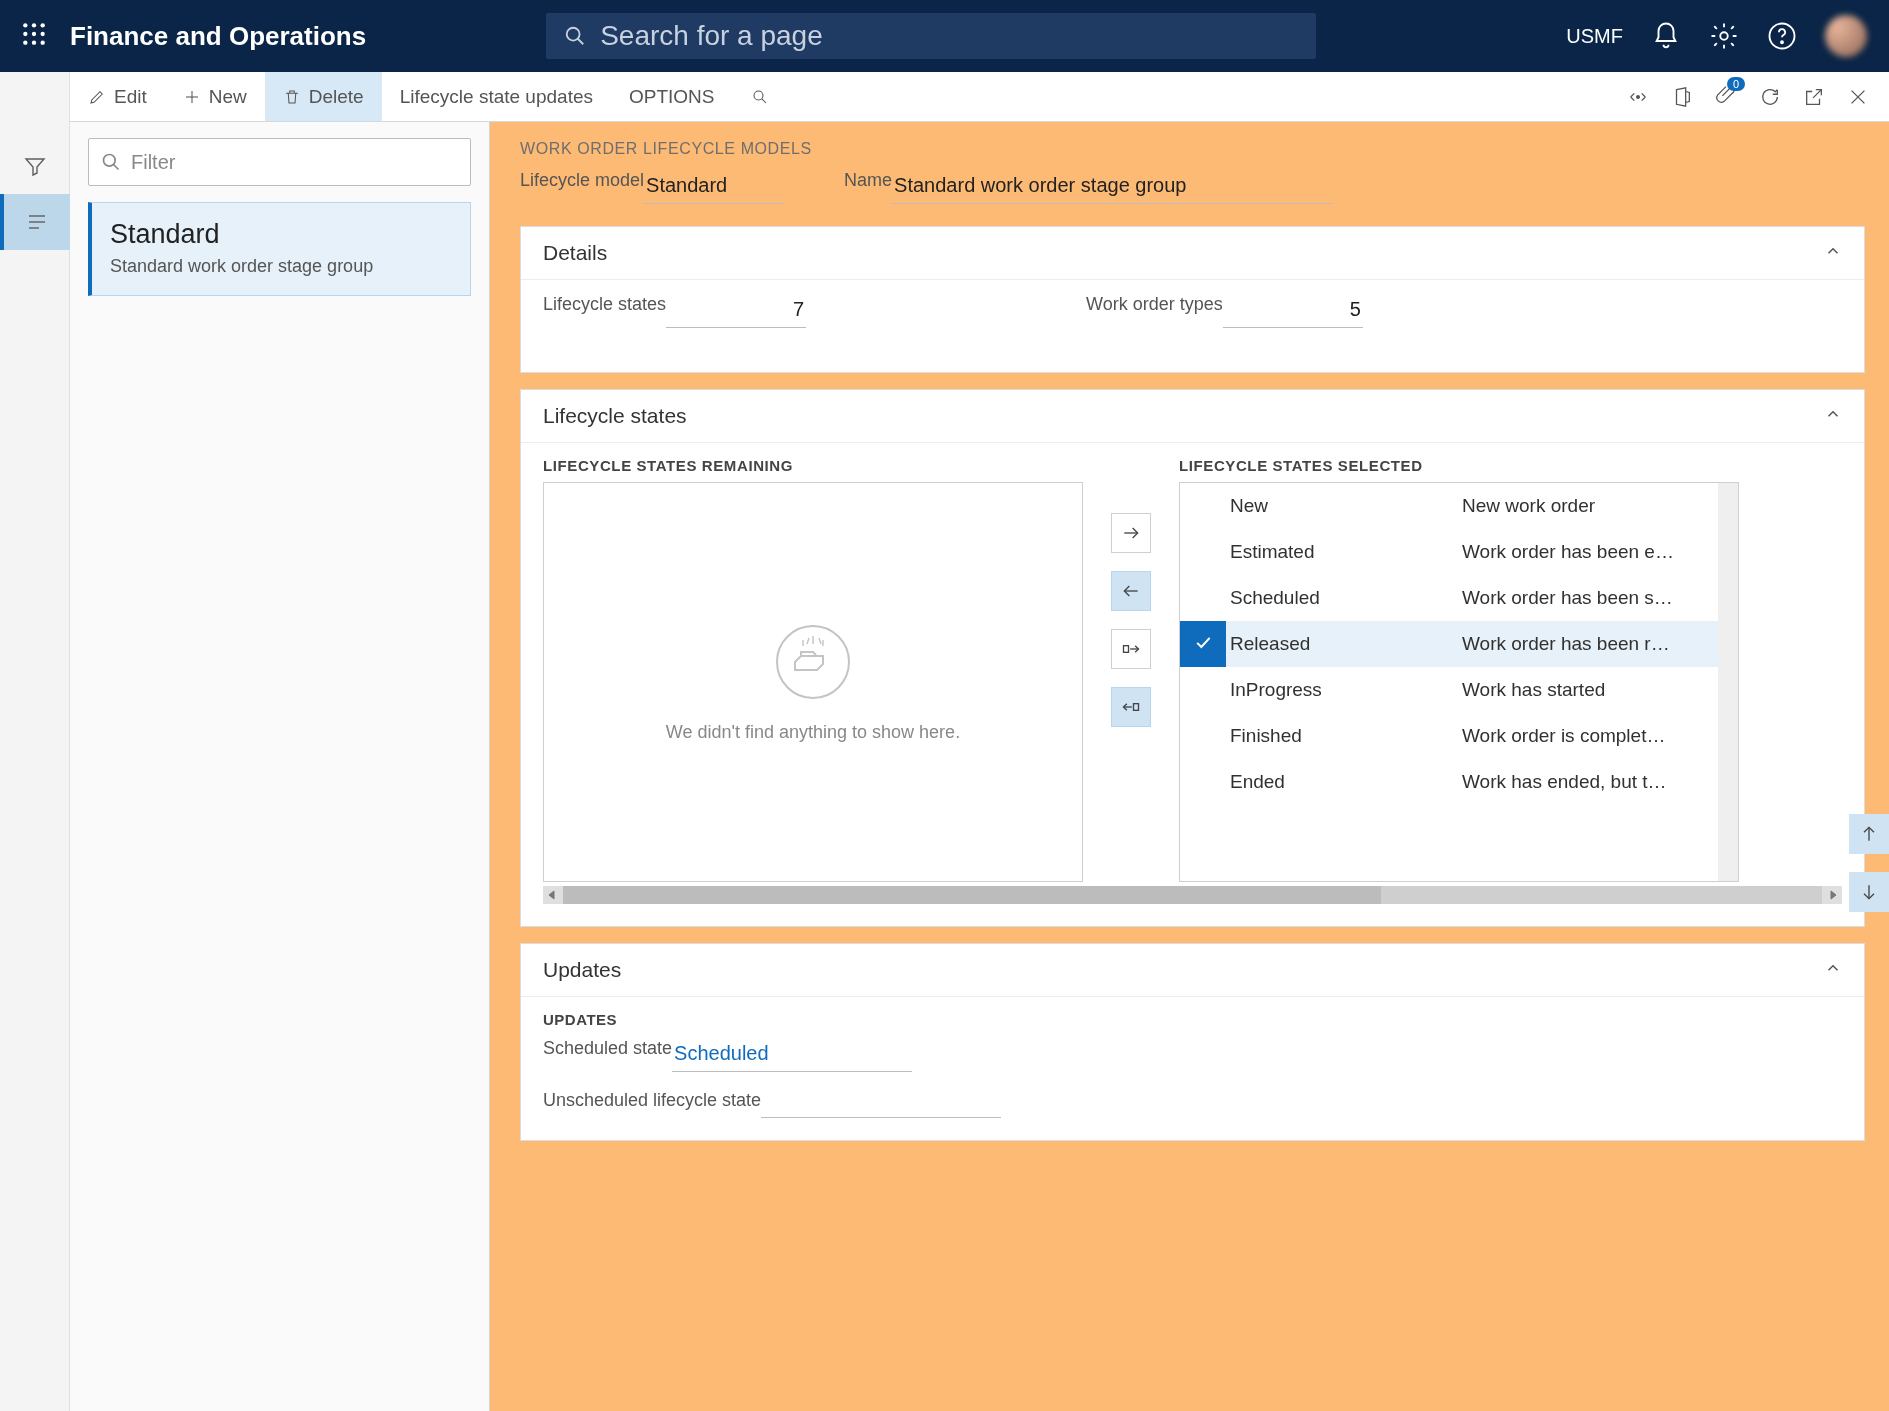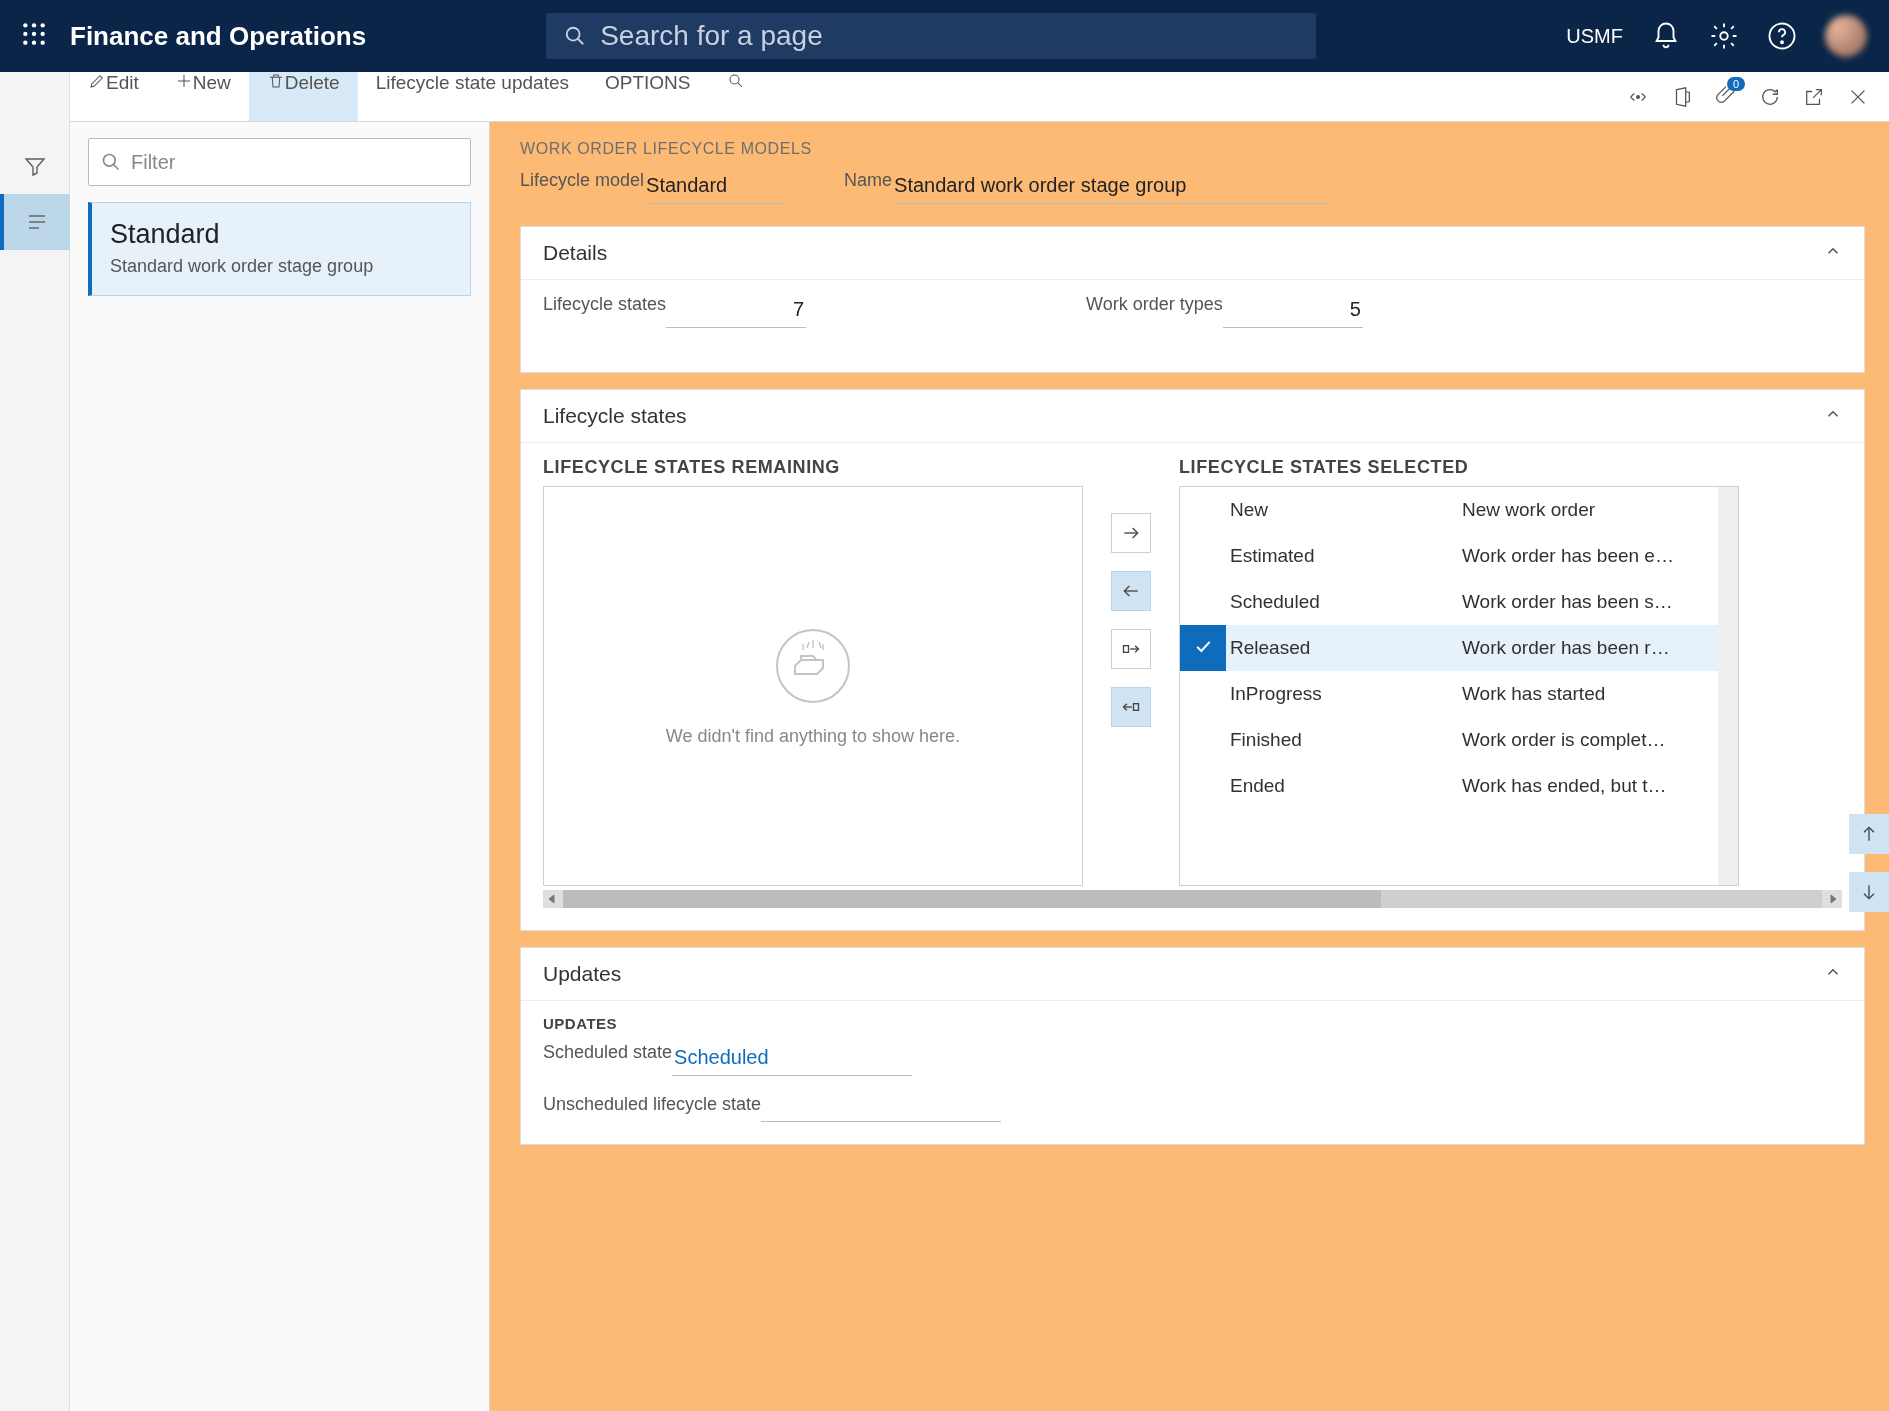--- a/index.html
+++ b/index.html
@@ -12,21 +12,21 @@
   .searchbox { margin-left: 180px; width: 770px; height: 46px; background: #1f3a63; border-radius: 2px; display: flex; align-items: center; padding: 0 18px; }
   .searchbox input { background: transparent; border: none; outline: none; color: #c8d1df; font-size: 28px; flex: 1; margin-left: 14px; }
   .searchbox input::placeholder { color: #c8d1df; }
   .nav-right { margin-left: auto; display: flex; align-items: center; gap: 28px; padding-right: 12px; }
   .nav-right .company { font-size: 20px; }
   .nav-icon-svg { width: 30px; height: 30px; fill: none; stroke: #fff; stroke-width: 1.5; cursor: pointer; }
   .avatar { width: 42px; height: 42px; border-radius: 50%; background: radial-gradient(circle at 30% 30%, #e8b49a, #8a6454); filter: blur(3px); }
 
   
   .actionbar { position: absolute; left: 70px; right: 0; top: 72px; height: 50px; border-bottom: 1px solid #d8d8d8; background: #fff; display: flex; align-items: center; font-size: 19px; color: #555; }
-  .ab-item { display: flex; align-items: flex-start; padding: 0 18px; height: 100%; cursor: pointer; }
+  .ab-item { display: flex; align-items: center; gap: 8px; padding: 0 18px; height: 100%; cursor: pointer; }
   .ab-item.active { background: #d7e9f6; }
   .ab-item svg { width: 18px; height: 18px; stroke: #555; fill: none; stroke-width: 1.4; }
   .ab-right { margin-left: auto; display: flex; align-items: center; gap: 22px; padding-right: 20px; }
   .ab-right svg { width: 22px; height: 22px; stroke: #555; fill: none; stroke-width: 1.4; cursor: pointer; }
   .badge { position: relative; }
   .badge .count { position: absolute; top: -6px; right: -8px; background: #0f6cbd; color: #fff; font-size: 11px; border-radius: 10px; padding: 1px 6px; }
 
   
   .leftrail { position: absolute; left: 0; top: 72px; bottom: 0; width: 70px; background: #f4f4f4; border-right: 1px solid #e0e0e0; display: flex; flex-direction: column; align-items: center; padding-top: 8px; }
   .rail-btn { width: 70px; height: 56px; display: flex; align-items: center; justify-content: center; cursor: pointer; }
@@ -55,21 +55,21 @@
   .field .value.link { color: #0f6cbd; }
 
   .card { background: #fff; border: 1px solid #dcdcdc; margin-bottom: 16px; }
   .card-head { display: flex; align-items: center; justify-content: space-between; padding: 14px 22px; cursor: pointer; }
   .card-head h3 { font-size: 21px; font-weight: 400; color: #333; }
   .chevron-up svg { width: 18px; height: 18px; stroke: #555; fill: none; }
   .card-body { padding: 14px 22px 22px 22px; border-top: 1px solid #ececec; }
 
   
   .ls-grid { display: flex; align-items: flex-start; gap: 28px; }
-  .ls-col .col-title { font-size: 18px; letter-spacing: 0.6px; color: #444; font-weight: 600; margin-bottom: 8px; }
+  .ls-col .col-title { font-size: 15px; letter-spacing: 0.6px; color: #444; font-weight: 600; margin-bottom: 8px; }
   .ls-box { border: 1px solid #cfcfcf; width: 540px; height: 400px; display: flex; flex-direction: column; align-items: center; justify-content: center; color: #888; font-size: 18px; }
   .ls-box svg { margin-bottom: 20px; }
   .ls-table { width: 560px; border: 1px solid #cfcfcf; height: 400px; overflow: hidden; position: relative; }
   .ls-row { display: flex; align-items: center; height: 46px; font-size: 19px; }
   .ls-row .col-check { width: 46px; display: flex; align-items: center; justify-content: center; }
   .ls-row .col-a { width: 236px; padding-left: 4px; }
   .ls-row .col-b { flex: 1; padding-right: 14px; white-space: nowrap; overflow: hidden; text-overflow: ellipsis; }
   .ls-row.selected { background: #e6f1f9; }
   .ls-row.selected .col-check { background: #0f6cbd; height: 100%; }
   .ls-row .check svg { stroke: #fff; stroke-width: 2.4; }

